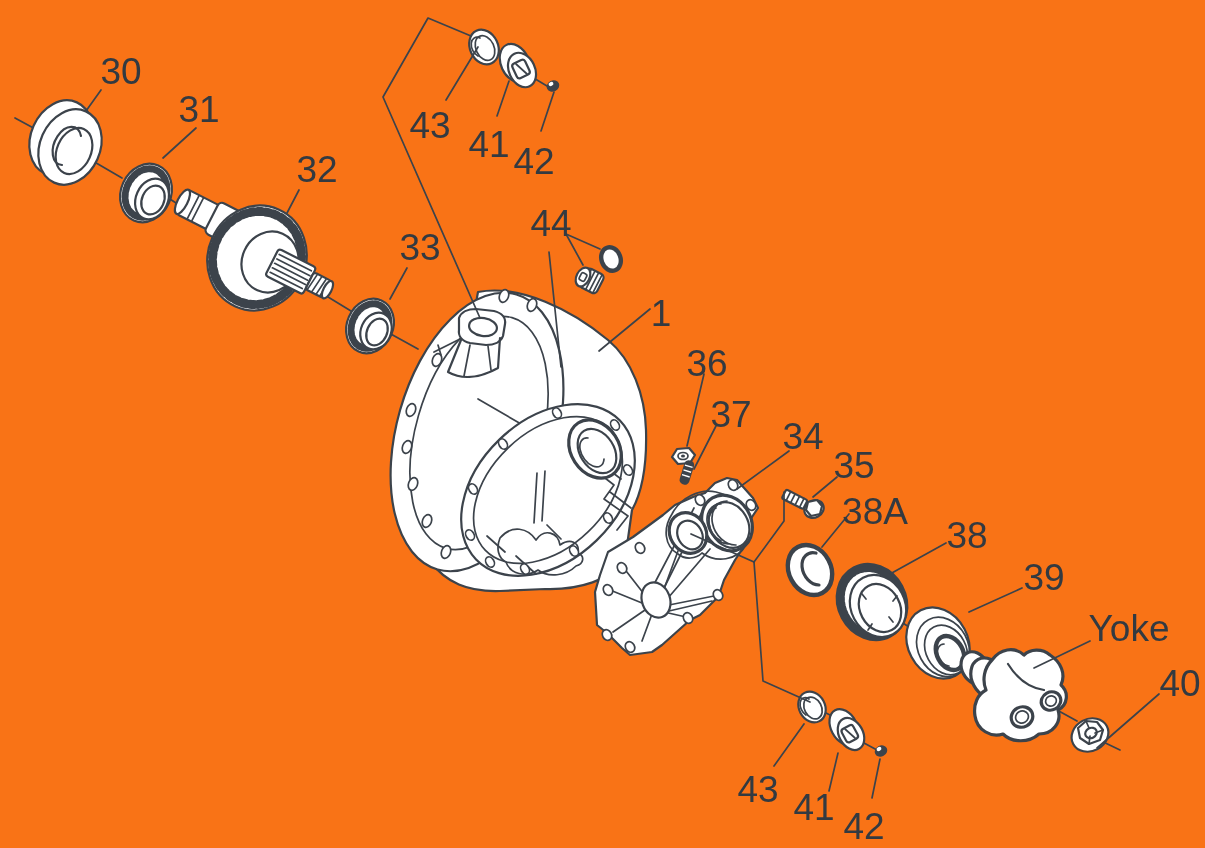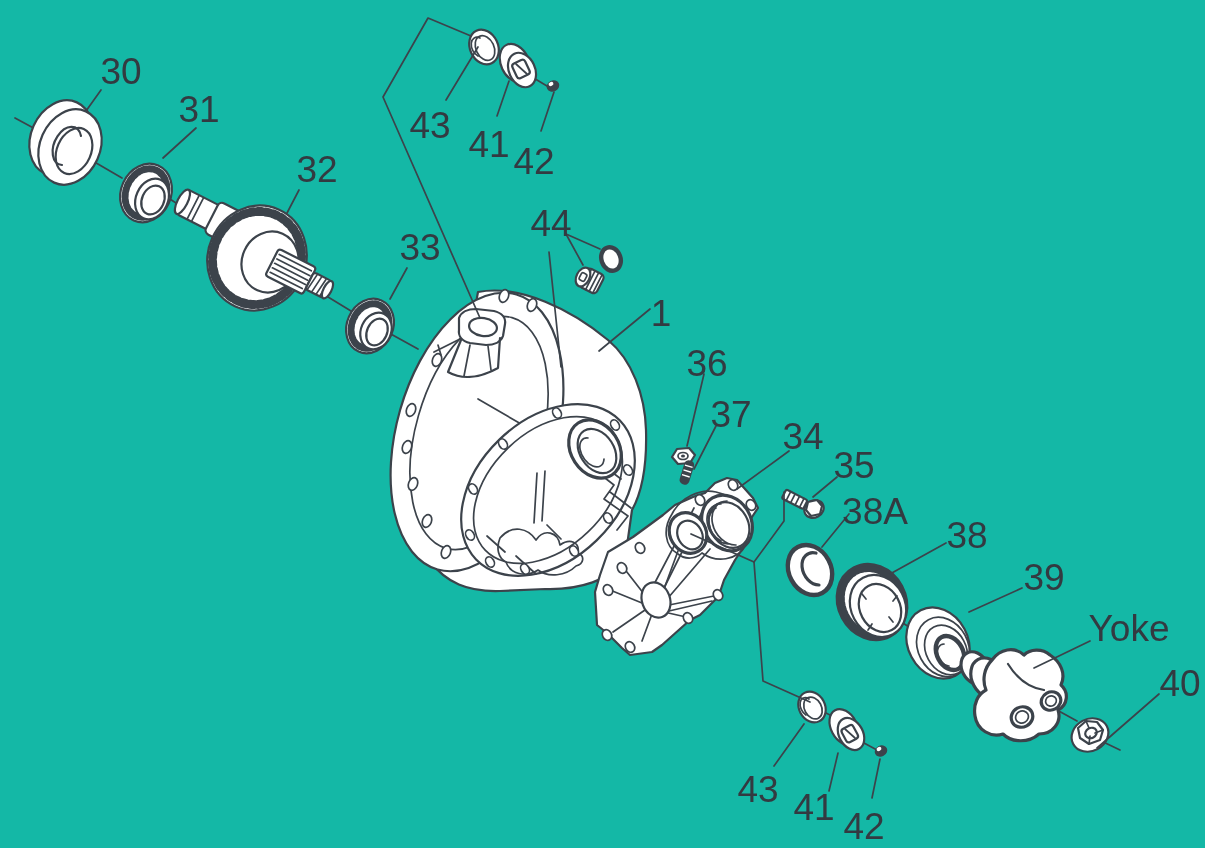--- a/index.html
+++ b/index.html
@@ -1,17 +1,17 @@
 <!DOCTYPE html>
 <html><head>
 <meta charset="utf-8">
 <style>
   html,body{margin:0;padding:0;background:#ffffff;}
   .stage{
-    position:relative;width:1205px;height:848px;background:#14b8a6;
+    position:relative;width:1205px;height:848px;background:#f97316;
     font-family:"Liberation Sans", sans-serif;overflow:hidden;
   }
   svg{display:block;}
   .ln{stroke:#3c434b;fill:none;stroke-linecap:round;stroke-linejoin:round;}
   .w1{stroke-width:1.7;}
   .w2{stroke-width:2.2;}
   .w3{stroke-width:3.2;}
   .w4{stroke-width:4.4;}
   .fw{fill:#ffffff;}
   .fd{fill:#3c434b;}

